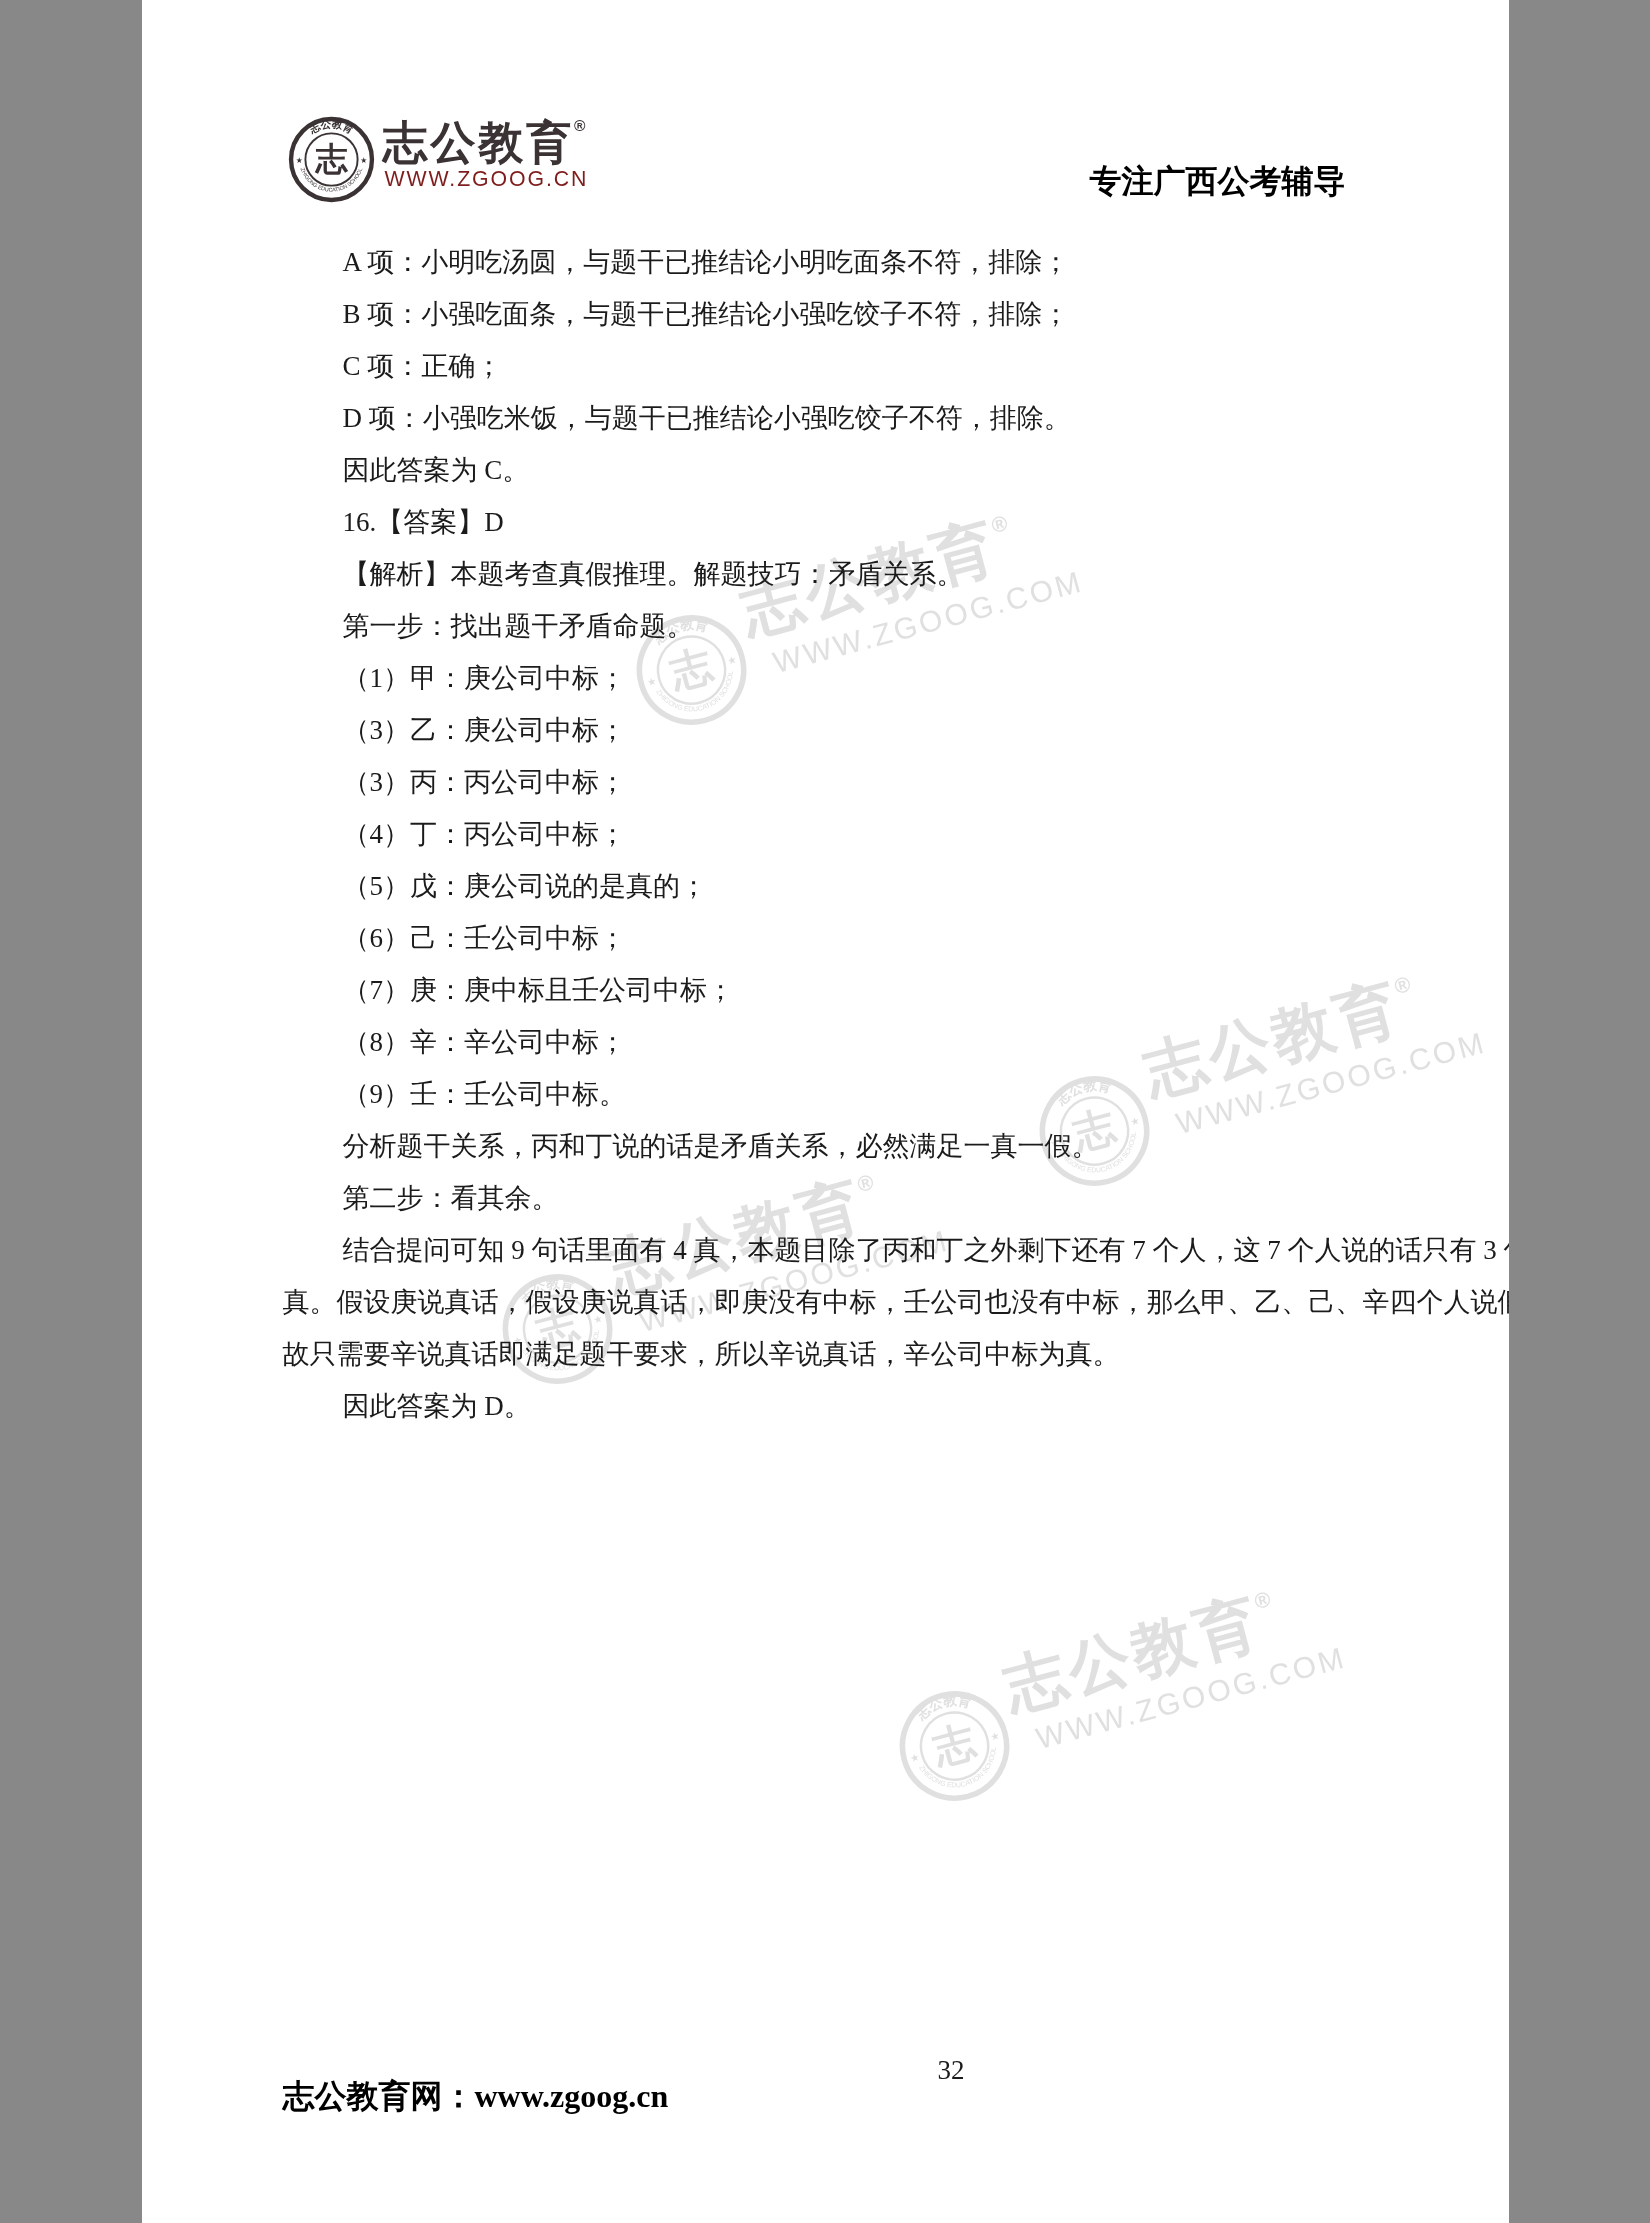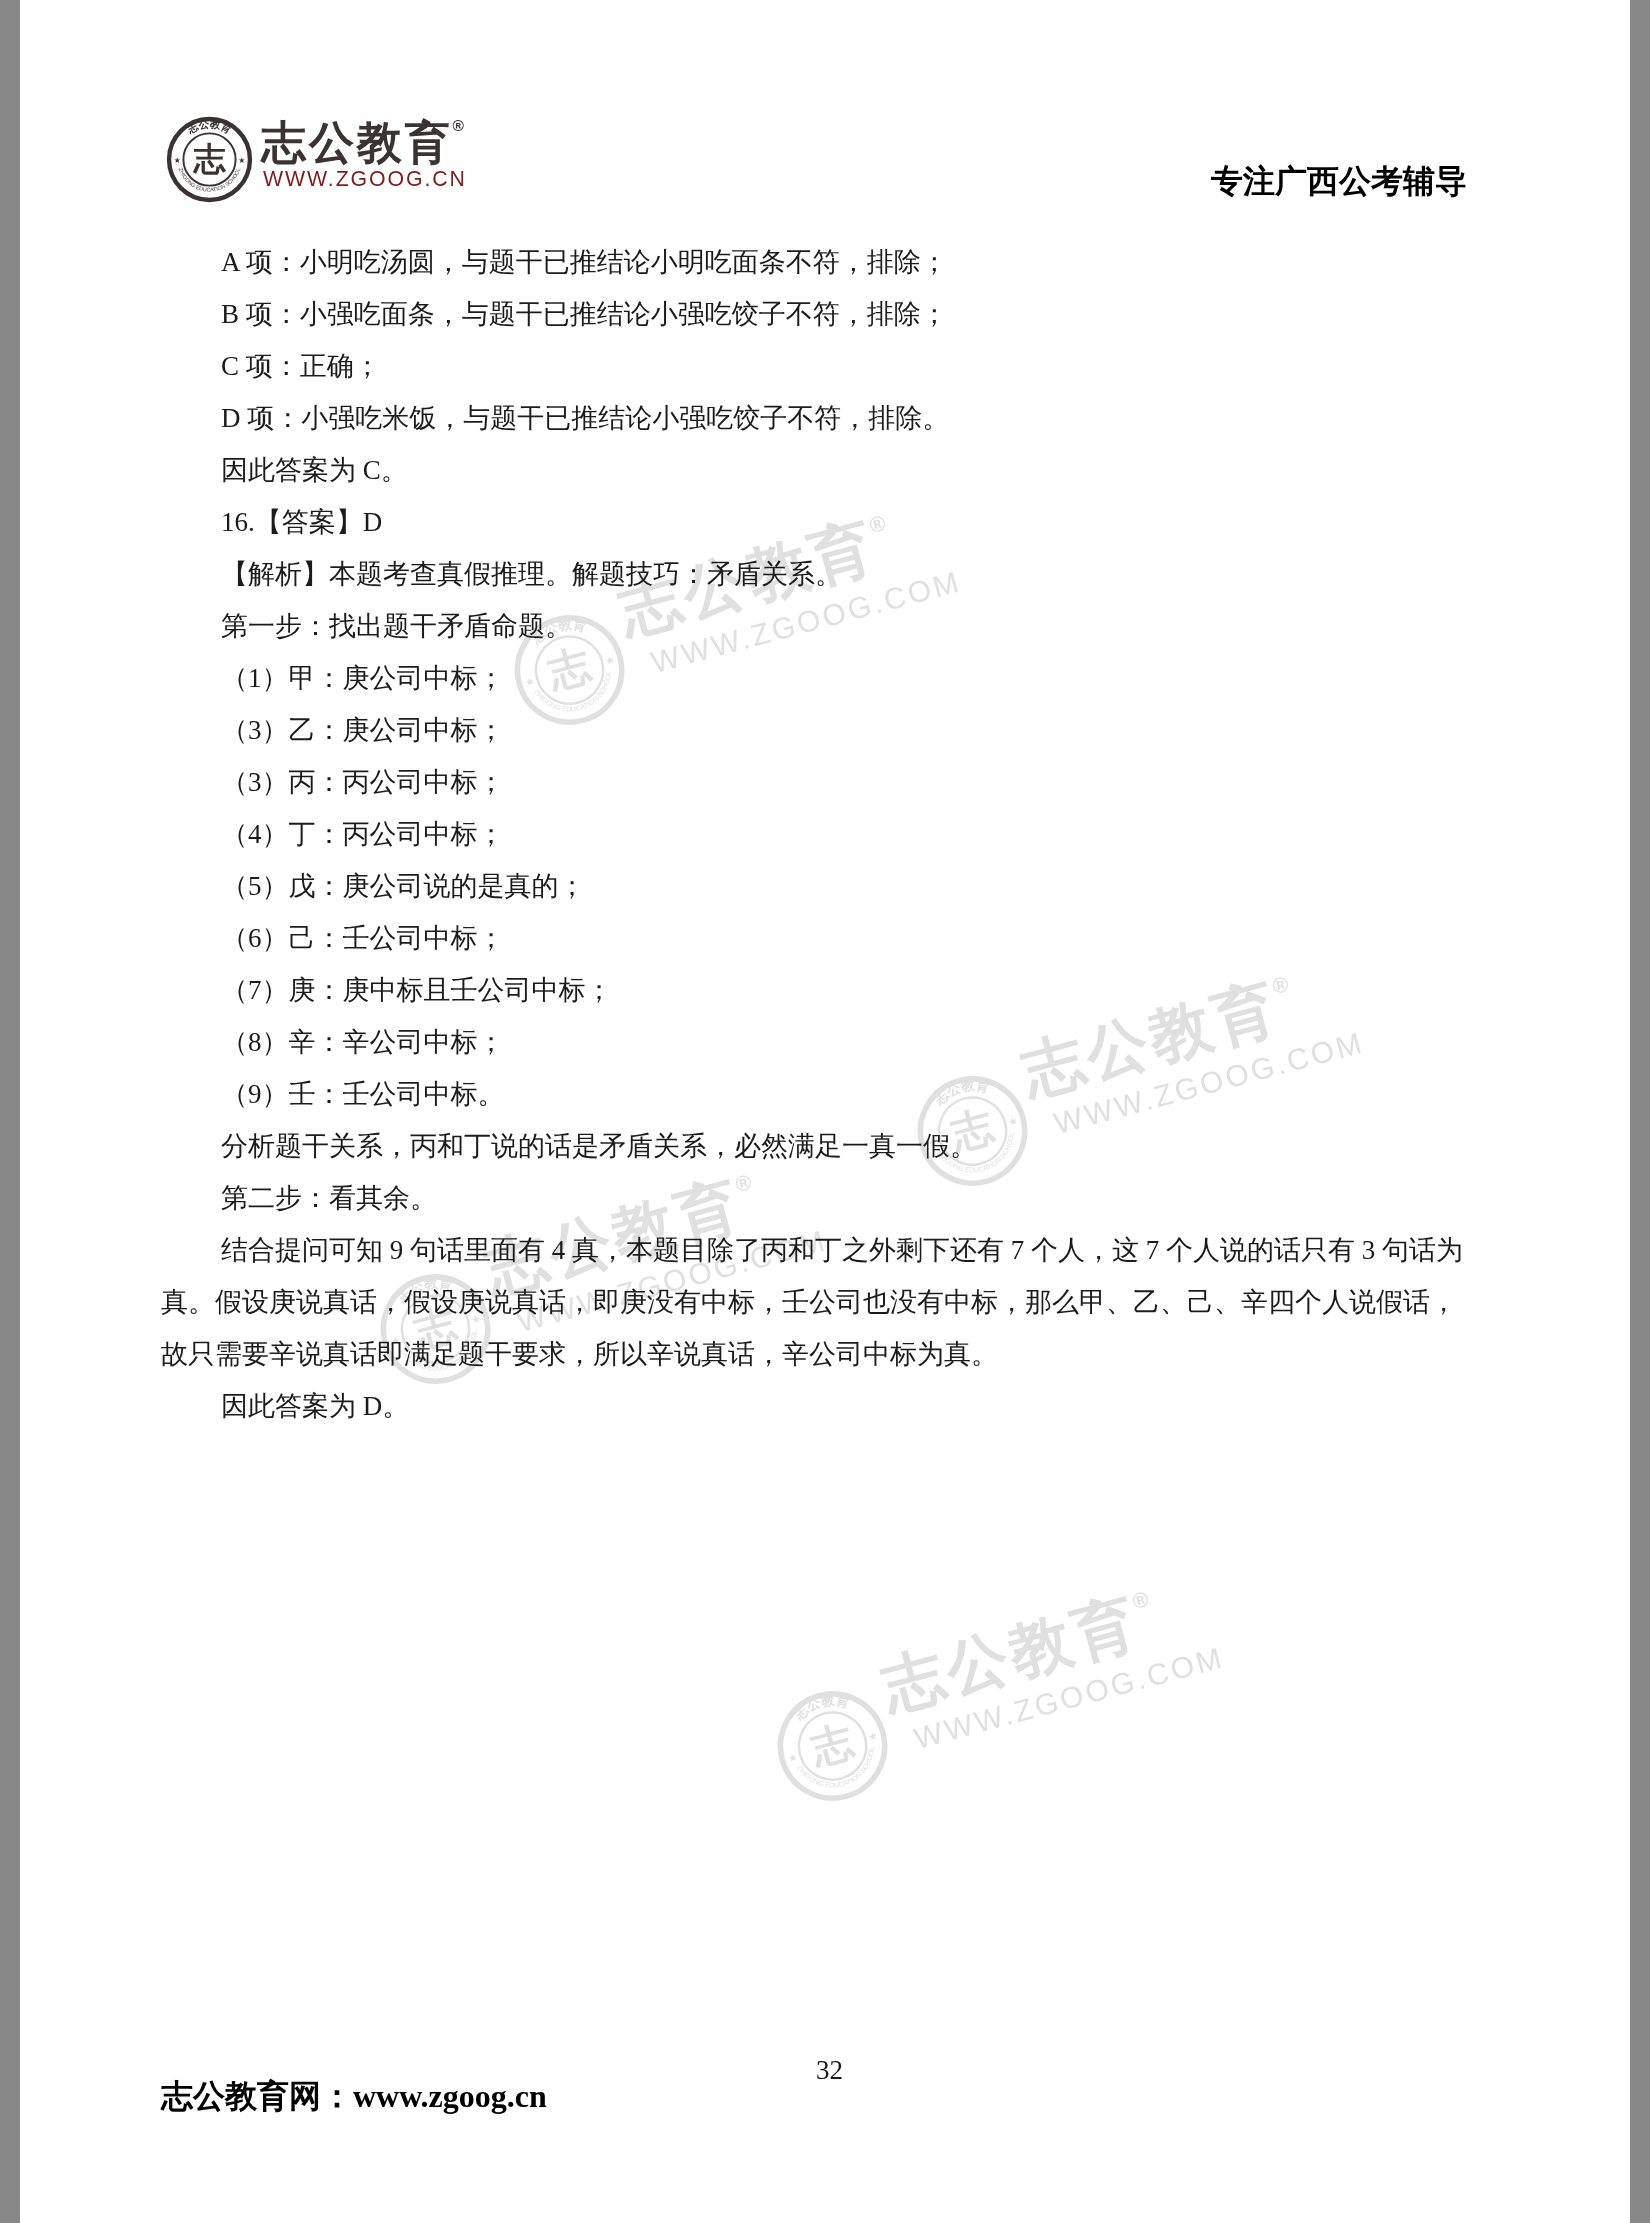--- a/index.html
+++ b/index.html
@@ -1,17 +1,17 @@
 <!DOCTYPE html>
 <html><head>
 <meta charset="utf-8">
 <style>
   html,body{margin:0;padding:0;background:#888;}
   .page{
-    position:relative;width:1610px;height:2223px;background:#ffffff;
+    position:relative;width:1367px;height:2223px;background:#ffffff;
     margin:0 auto;overflow:hidden;
     font-family:"Liberation Serif",serif;color:#1b1b1b;
   }
   
   .logo-seal{position:absolute;left:146px;top:116px;width:87px;height:87px;color:#3a3233;}
   .brand-cn{
     position:absolute;left:241px;top:113px;
     font-family:"Liberation Sans",sans-serif;font-weight:bold;
     font-size:45px;letter-spacing:2.9px;color:#3a3233;white-space:nowrap;
   }

